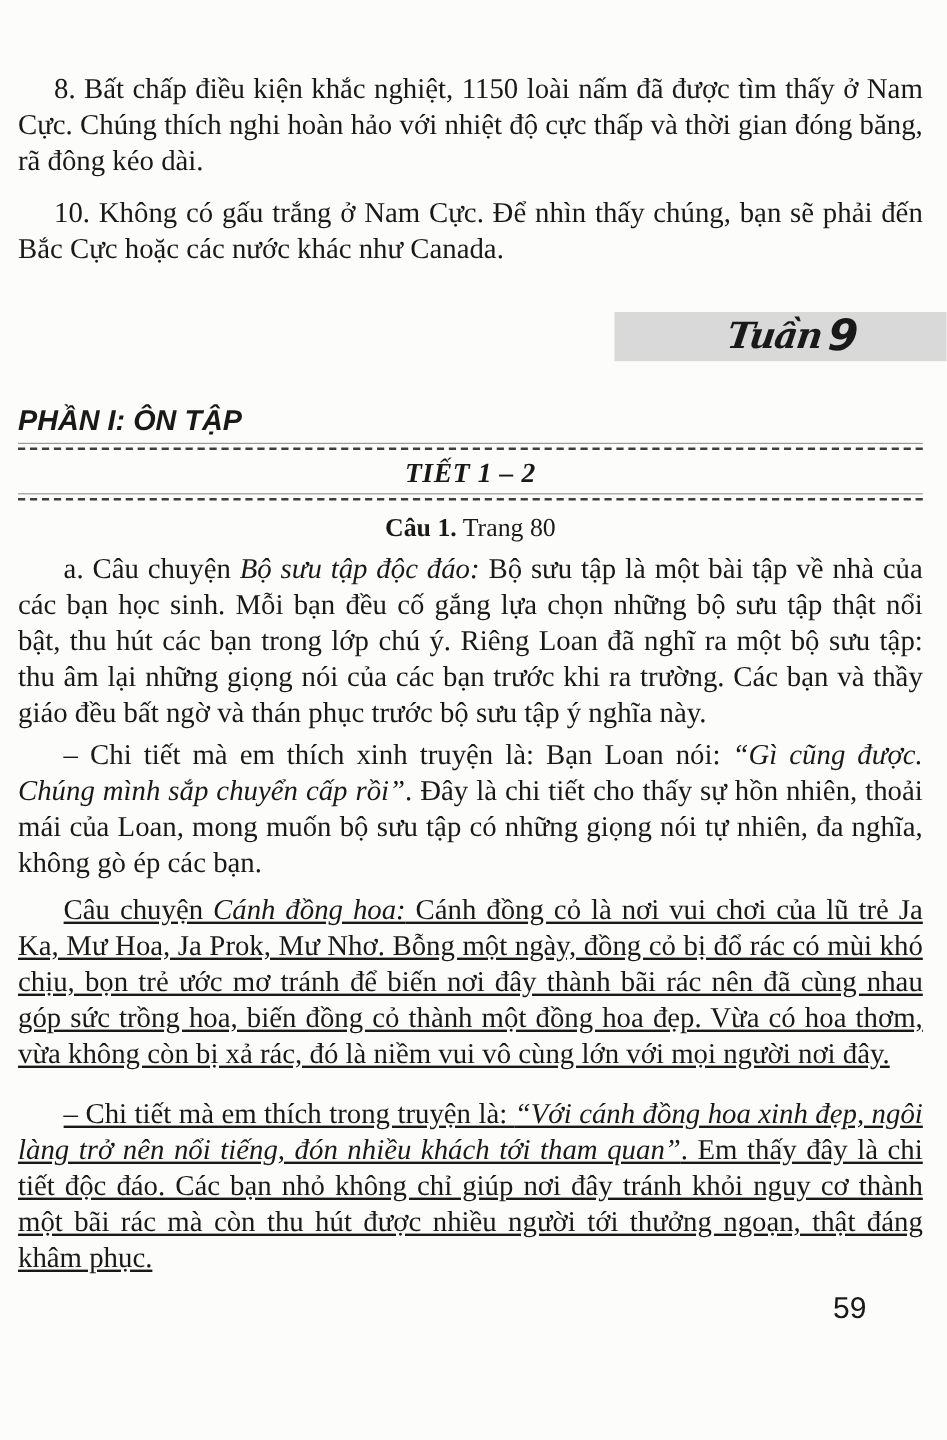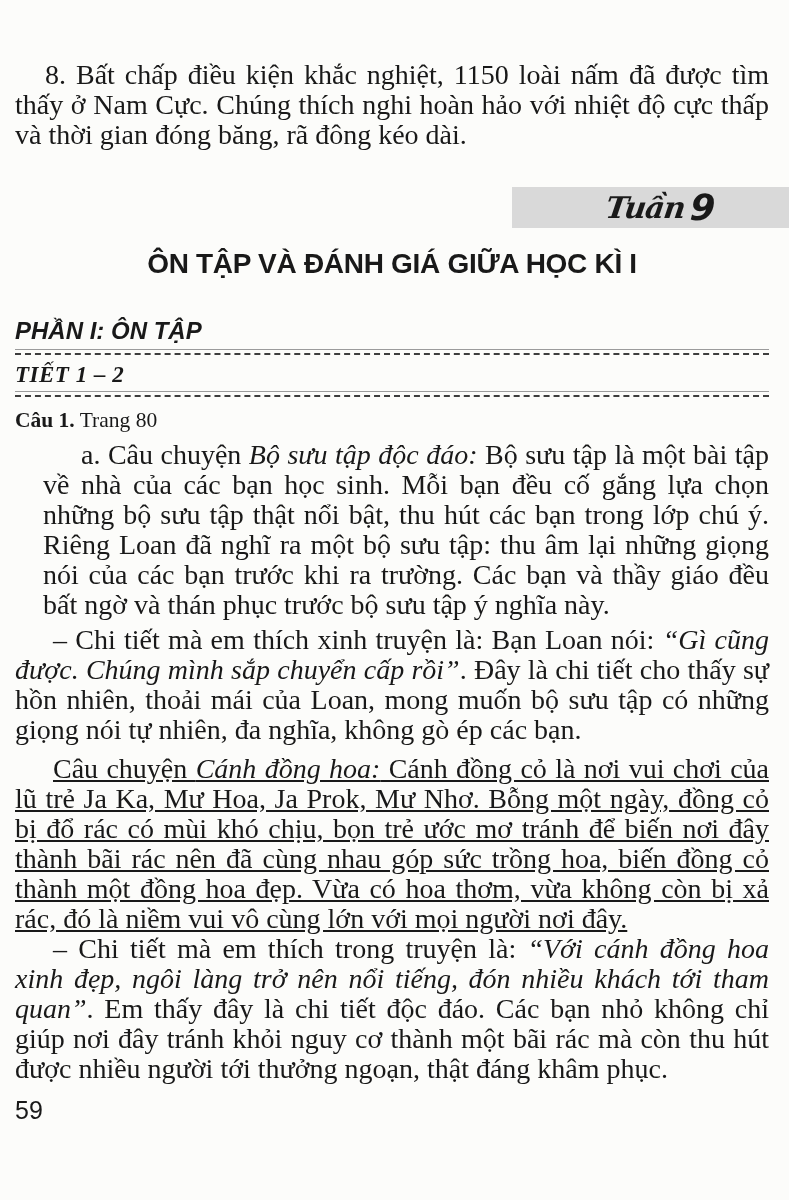--- a/index.html
+++ b/index.html
@@ -7,21 +7,21 @@
     position:relative;
     width:789px;height:1200px;
     box-sizing:border-box;
     padding:60px 20px 0 15px;
     background:#fcfcfa;
     font-family:"Liberation Serif",serif;
     color:#191919;
     overflow:hidden;
   }
   .par{
-    font-size:28px;
+    font-size:24px;
     line-height:30px;
     text-align:justify;
     margin:0;
   }
   .fact{margin:0 0 13px 0;text-indent:30px;}
   .fact.last{margin-bottom:0;}
   .answer{text-indent:38px;}
   .it{font-style:italic;}
   .week-badge{
     margin:37px -20px 0 auto;
@@ -63,55 +63,57 @@
   .rule{
     height:3px;
     border-top:1px solid #9b9b9b;
     border-bottom:2px dashed #3d3d3d;
     margin-top:4px;
   }
   .rule.second{margin-top:3px;}
   .lesson-heading{
     font-style:italic;font-weight:bold;
     font-size:23px;line-height:26px;
+    text-align:center;
     margin:7px 0 0 0;
     letter-spacing:0.5px;
   }
   .question{
     font-size:21.5px;line-height:30px;
     margin:8px 0 0 0;
+    text-align:center;
   }
   .q-label{font-weight:bold;}
-  .sp1{margin-top:5px;margin-left:28px;}
+  .sp1{margin-top:5px;}
   .sp2{margin-top:5px;}
   .sp3{margin-top:9px;text-decoration:underline;}
-  .sp4{margin-top:0;}
+  .sp4{margin-top:20px;text-decoration:underline;}
   .page-num{
     margin-top:12px;
     font-family:"Liberation Sans",sans-serif;
     font-size:25px;line-height:28px;
-    text-align:left;
+    text-align:right;
     padding-right:47px;
   }
 </style>
 </head>
 <body>
 
 <div class="page">
 
   <section>
     <p class="par fact">8. Bất chấp điều kiện khắc nghiệt, 1150 loài nấm đã được tìm thấy ở Nam Cực. Chúng thích nghi hoàn hảo với nhiệt độ cực thấp và thời gian đóng băng, rã đông kéo dài.</p>
+    <p class="par fact last">10. Không có gấu trắng ở Nam Cực. Để nhìn thấy chúng, bạn sẽ phải đến Bắc Cực hoặc các nước khác như Canada.</p>
   </section>
 
   <div class="week-badge" style="background-color: rgb(217, 217, 217);">
     <span class="week-label">Tuần</span>
     <span class="week-num">9</span>
   </div>
 
-  <h1 class="main-heading">ÔN TẬP VÀ ĐÁNH GIÁ GIỮA HỌC KÌ I</h1>
 
   <h2 class="part-heading">PHẦN I: ÔN TẬP</h2>
   <div class="rule"></div>
 
   <h3 class="lesson-heading">TIẾT 1 – 2</h3>
   <div class="rule second"></div>
 
   <p class="question"><span class="q-label">Câu 1.</span><span> Trang 80</span></p>
 
   <section>

